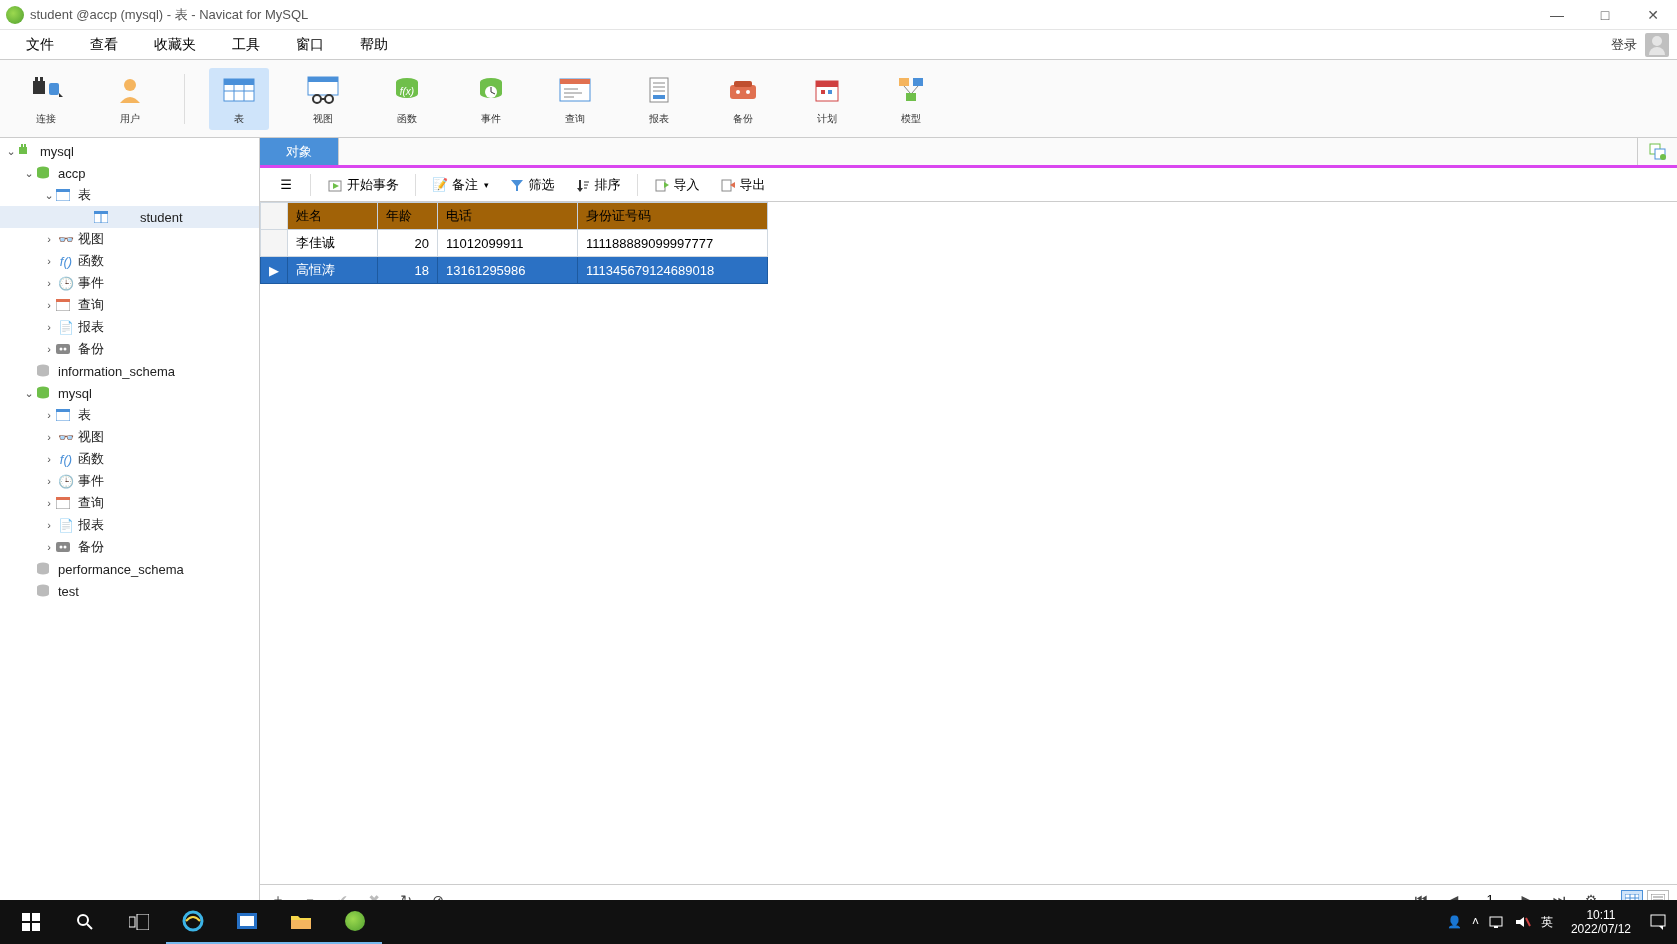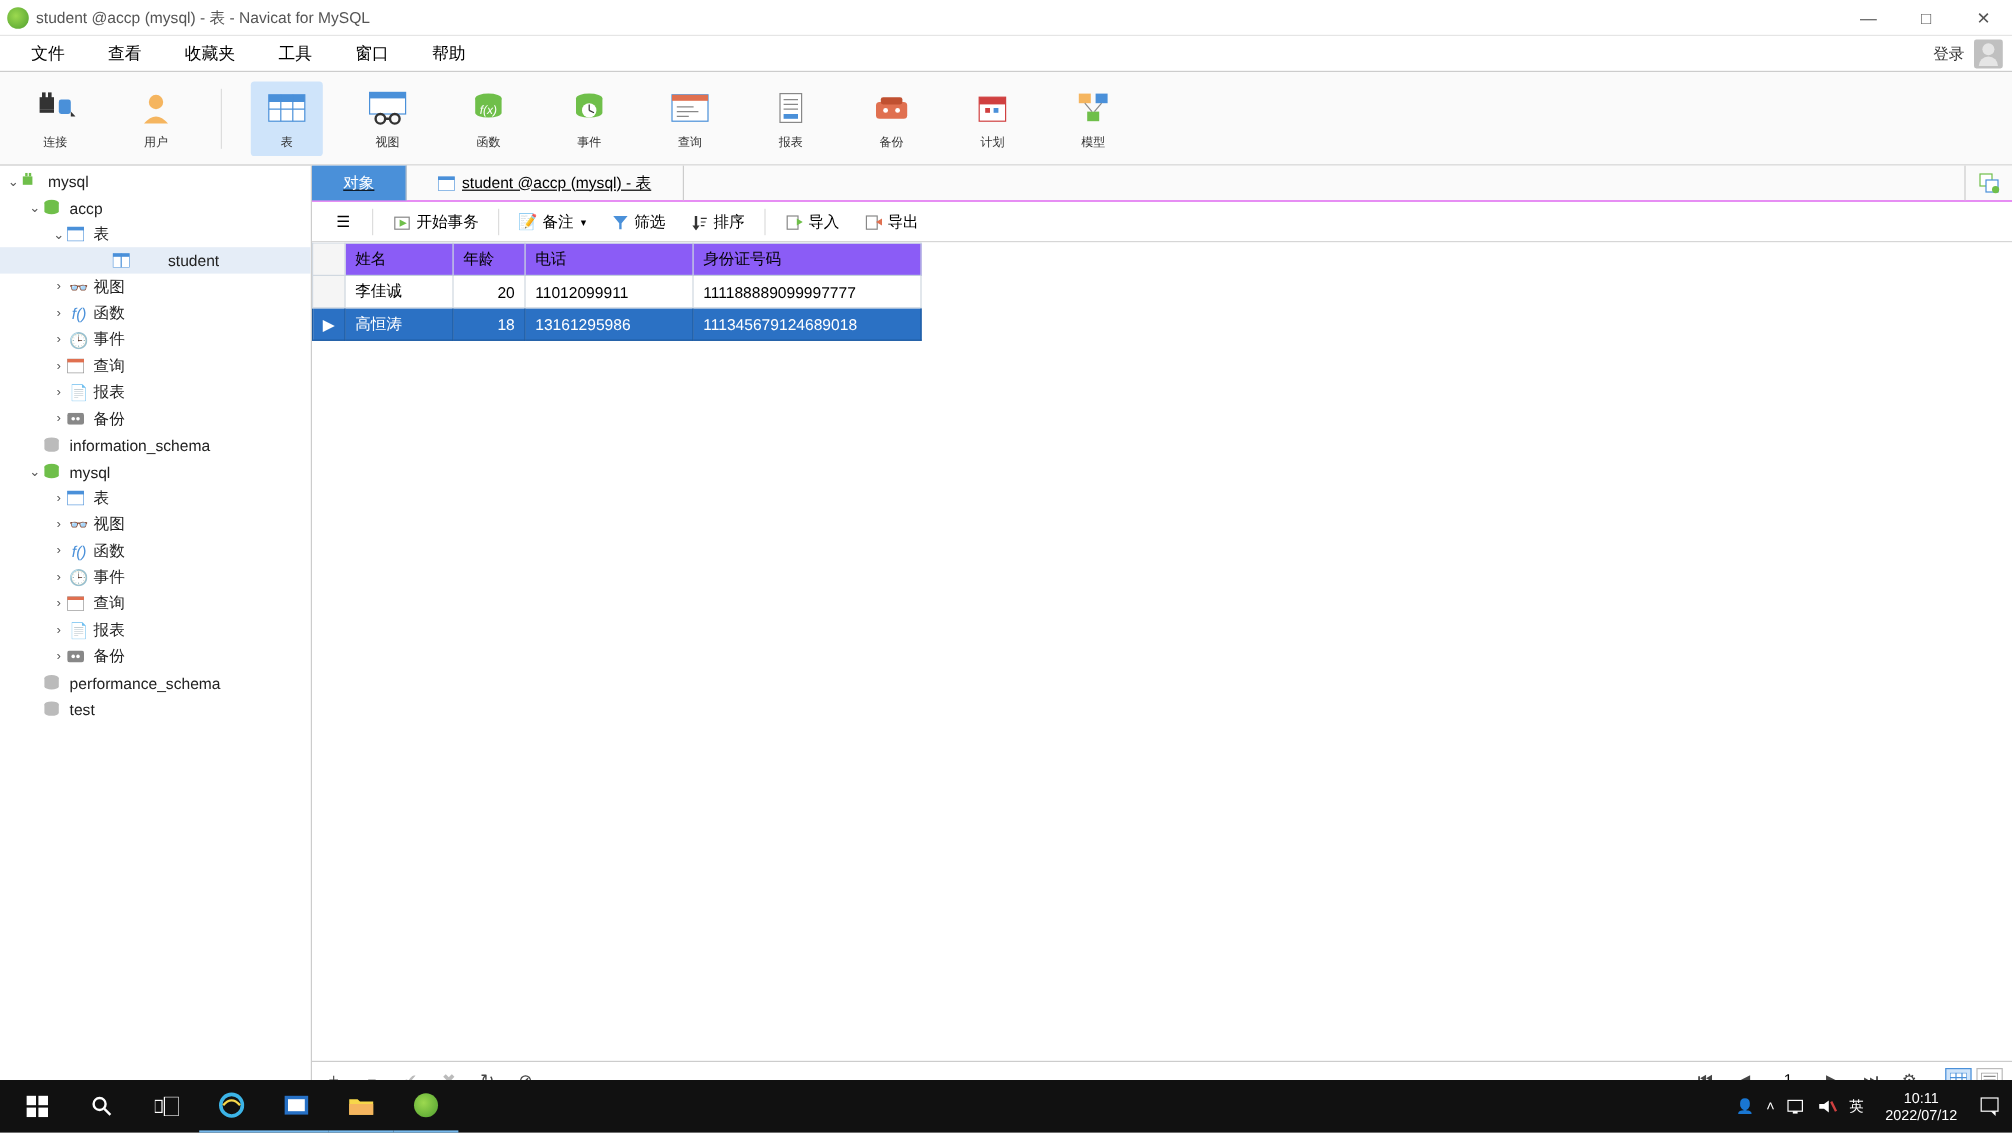--- a/index.html
+++ b/index.html
@@ -36,37 +36,37 @@
 
 
 .tree-item { display: flex; align-items: center; height: 22px; cursor: pointer; white-space: nowrap; }
 .tree-item.selected { background: #e5edf7; gap: 24px; }
 .tree-item .twisty { width: 14px; text-align: center; color: #555; font-size: 11px; }
 .tree-item .ticon { width: 20px; text-align: center; font-size: 13px; }
 .tree-item .tlabel { font-size: 13px; padding-left: 2px; color: #222; }
 .pad0 { padding-left: 4px; } .pad1 { padding-left: 22px; } .pad2 { padding-left: 42px; } .pad3 { padding-left: 56px; }
 
 
-.tabs { height: 30px; display: flex; border-bottom: 1px solid #d946ef; background: #fafafa; text-decoration: underline; }
+.tabs { height: 30px; display: flex; border-bottom: 3px solid #d946ef; background: #fafafa; }
 .tab { padding: 0 26px; display: flex; align-items: center; gap: 6px; border-right: 1px solid #ccc; cursor: pointer; font-size: 13px; }
 .tab.active-blue { background: #4a90d9; color: #fff; }
 .tab .tab-icon { display: inline-flex; }
 .tabs-flex { flex: 1; }
 .tabs-right { width: 40px; display: flex; align-items: center; justify-content: center; cursor: pointer; border-left: 1px solid #ccc; }
 
 
 .ttoolbar { height: 34px; display: flex; align-items: center; border-bottom: 1px solid #ccc; padding: 0 8px; gap: 0; font-size: 13px; }
 .tbtn { display: flex; align-items: center; gap: 4px; padding: 4px 10px; cursor: pointer; border-radius: 2px; }
 .tsep { width: 1px; height: 22px; background: #ddd; margin: 0 6px; }
 .tbtn .ticn { width: 16px; height: 16px; display: inline-flex; align-items: center; justify-content: center; }
 
 
 .grid-wrap { flex: 1; overflow: auto; background: #fff; }
 .grid { border-collapse: collapse; font-size: 13px; }
-.grid th { background: #8b5cf6; border: 1px solid #c4d0de; padding: 4px 8px; text-align: left; font-weight: normal; height: 24px; }
+.grid th { background: #a16207; border: 1px solid #c4d0de; padding: 4px 8px; text-align: left; font-weight: normal; height: 24px; }
 .grid td { border: 1px solid #d0d8e0; padding: 4px 8px; height: 24px; }
 .grid .rowmark { width: 18px; text-align: center; border: 1px solid #d0d8e0; background: #f5f5f5; }
 .grid tr.selected td { background: #2b71c4; color: #fff; border-color: #1d5aa0; }
 .grid tr.selected .rowmark { background: #2b71c4; color: #fff; }
 .col-name { width: 90px; } .col-age { width: 60px; text-align: right; } .col-phone { width: 140px; } .col-id { width: 190px; }
 
 
 .navbar { height: 30px; border-top: 1px solid #ccc; display: flex; align-items: center; padding: 0 8px; gap: 12px; font-size: 14px; color: #444; }
 .navbar .nb-spacer { flex: 1; }
 .navbar .nbi { cursor: pointer; width: 20px; text-align: center; }
@@ -422,29 +422,20 @@
         <span class="tlabel">test</span>
       </div>
   </div>
 
   <div class="content">
 
     <div class="tabs">
       <div class="tab active-blue">
           <span>对象</span>
         </div>
-      <div class="tab">
-        <span class="tab-icon">
-            <svg width="14" height="12">
-              <rect width="14" height="12" fill="#fff" stroke="#4a90d9"></rect>
-              <rect width="14" height="3" fill="#4a90d9"></rect>
-            </svg>
-          </span>
-        <span>student @accp (mysql) - 表</span>
-      </div>
       <div class="tabs-flex"></div>
       <div class="tabs-right">
           <svg width="18" height="18">
             <rect x="1" y="1" width="10" height="10" fill="#fff" stroke="#6fbf4a"></rect>
             <rect x="6" y="6" width="10" height="10" fill="#fff" stroke="#4a90d9"></rect>
             <circle cx="14" cy="14" r="3" fill="#6fbf4a"></circle>
           </svg>
         </div>
     </div>
 

